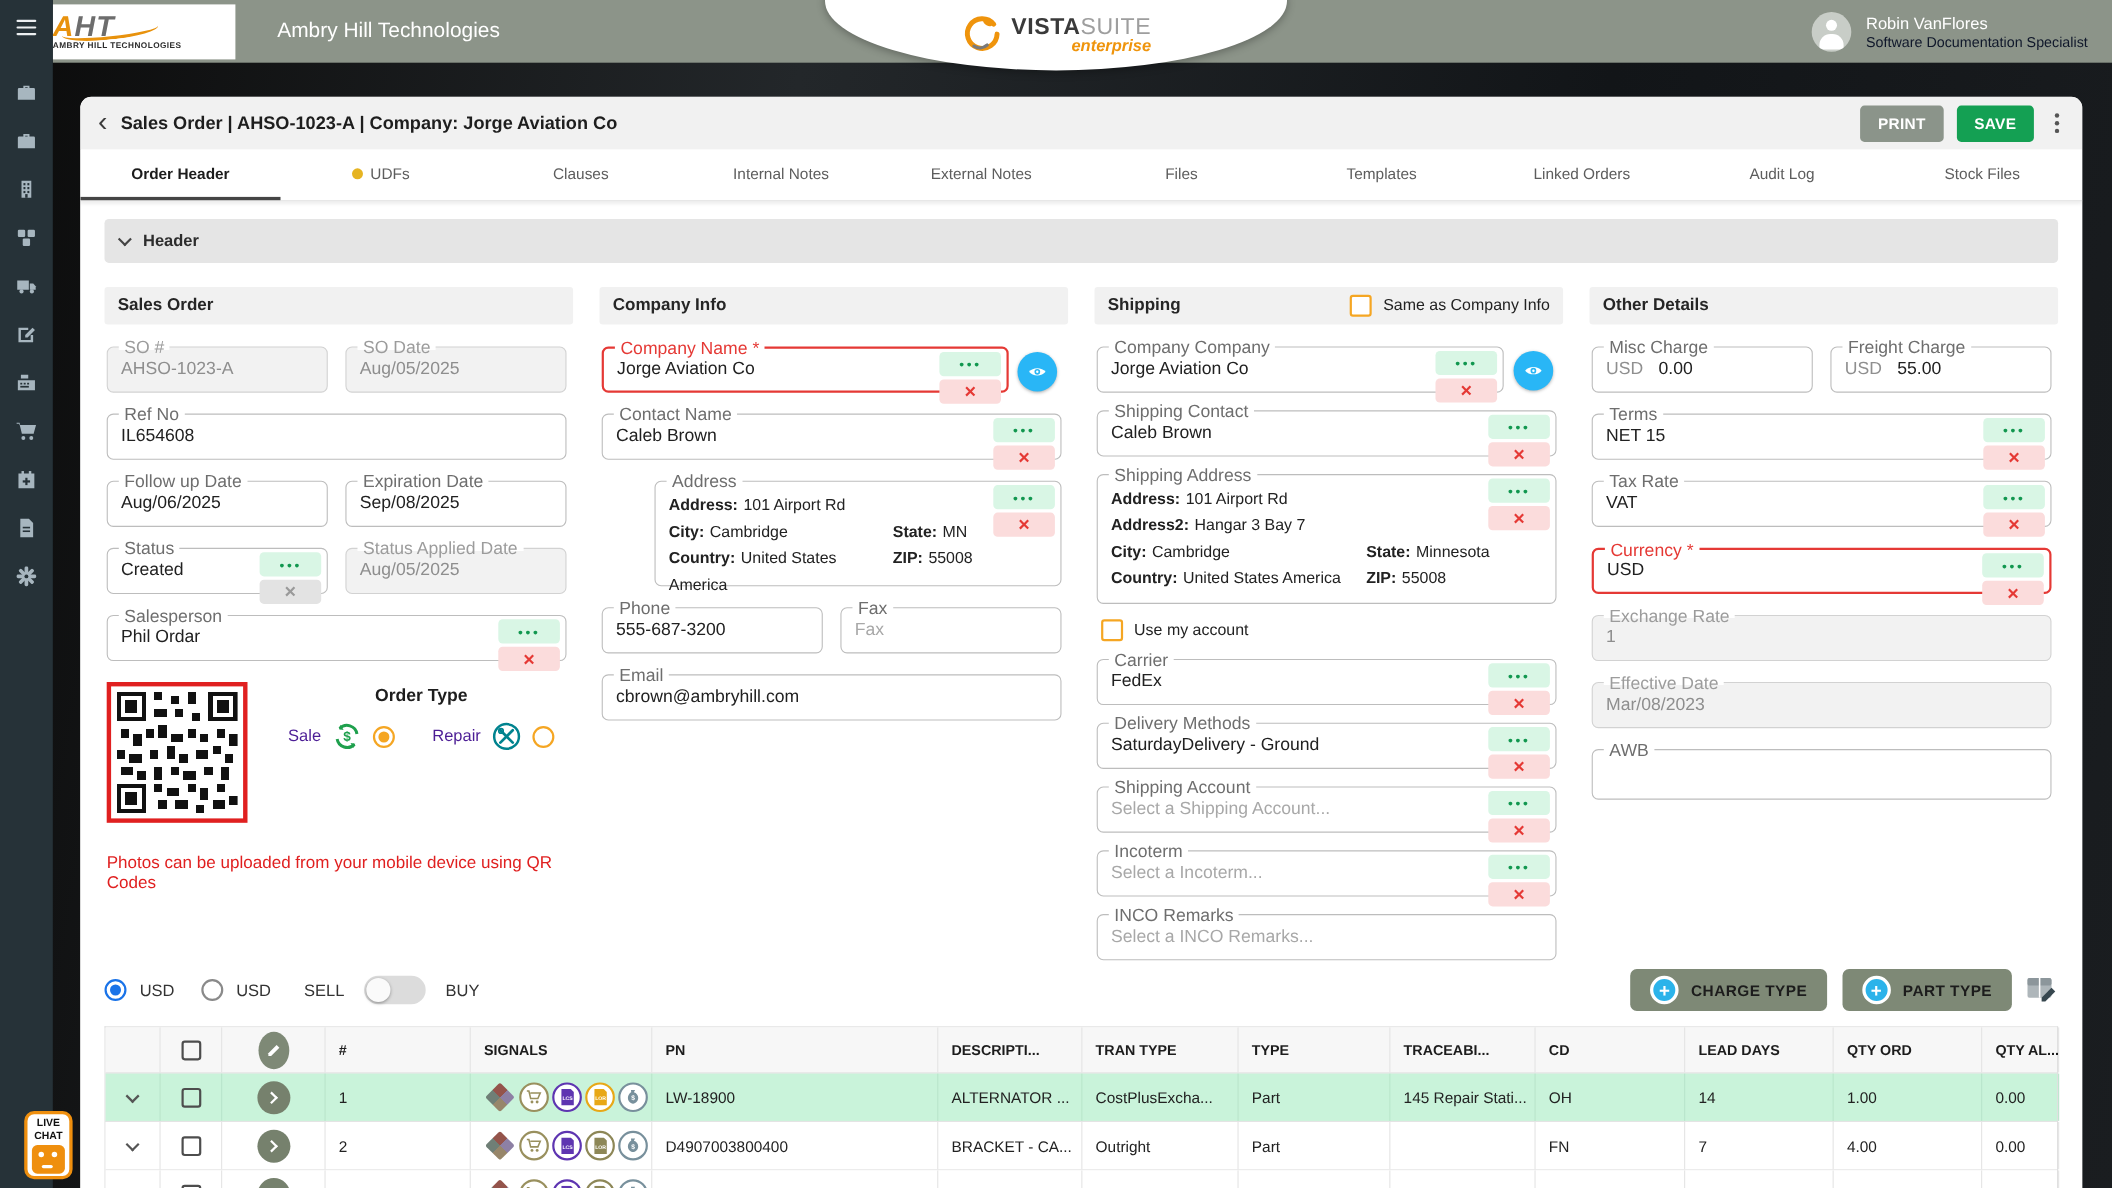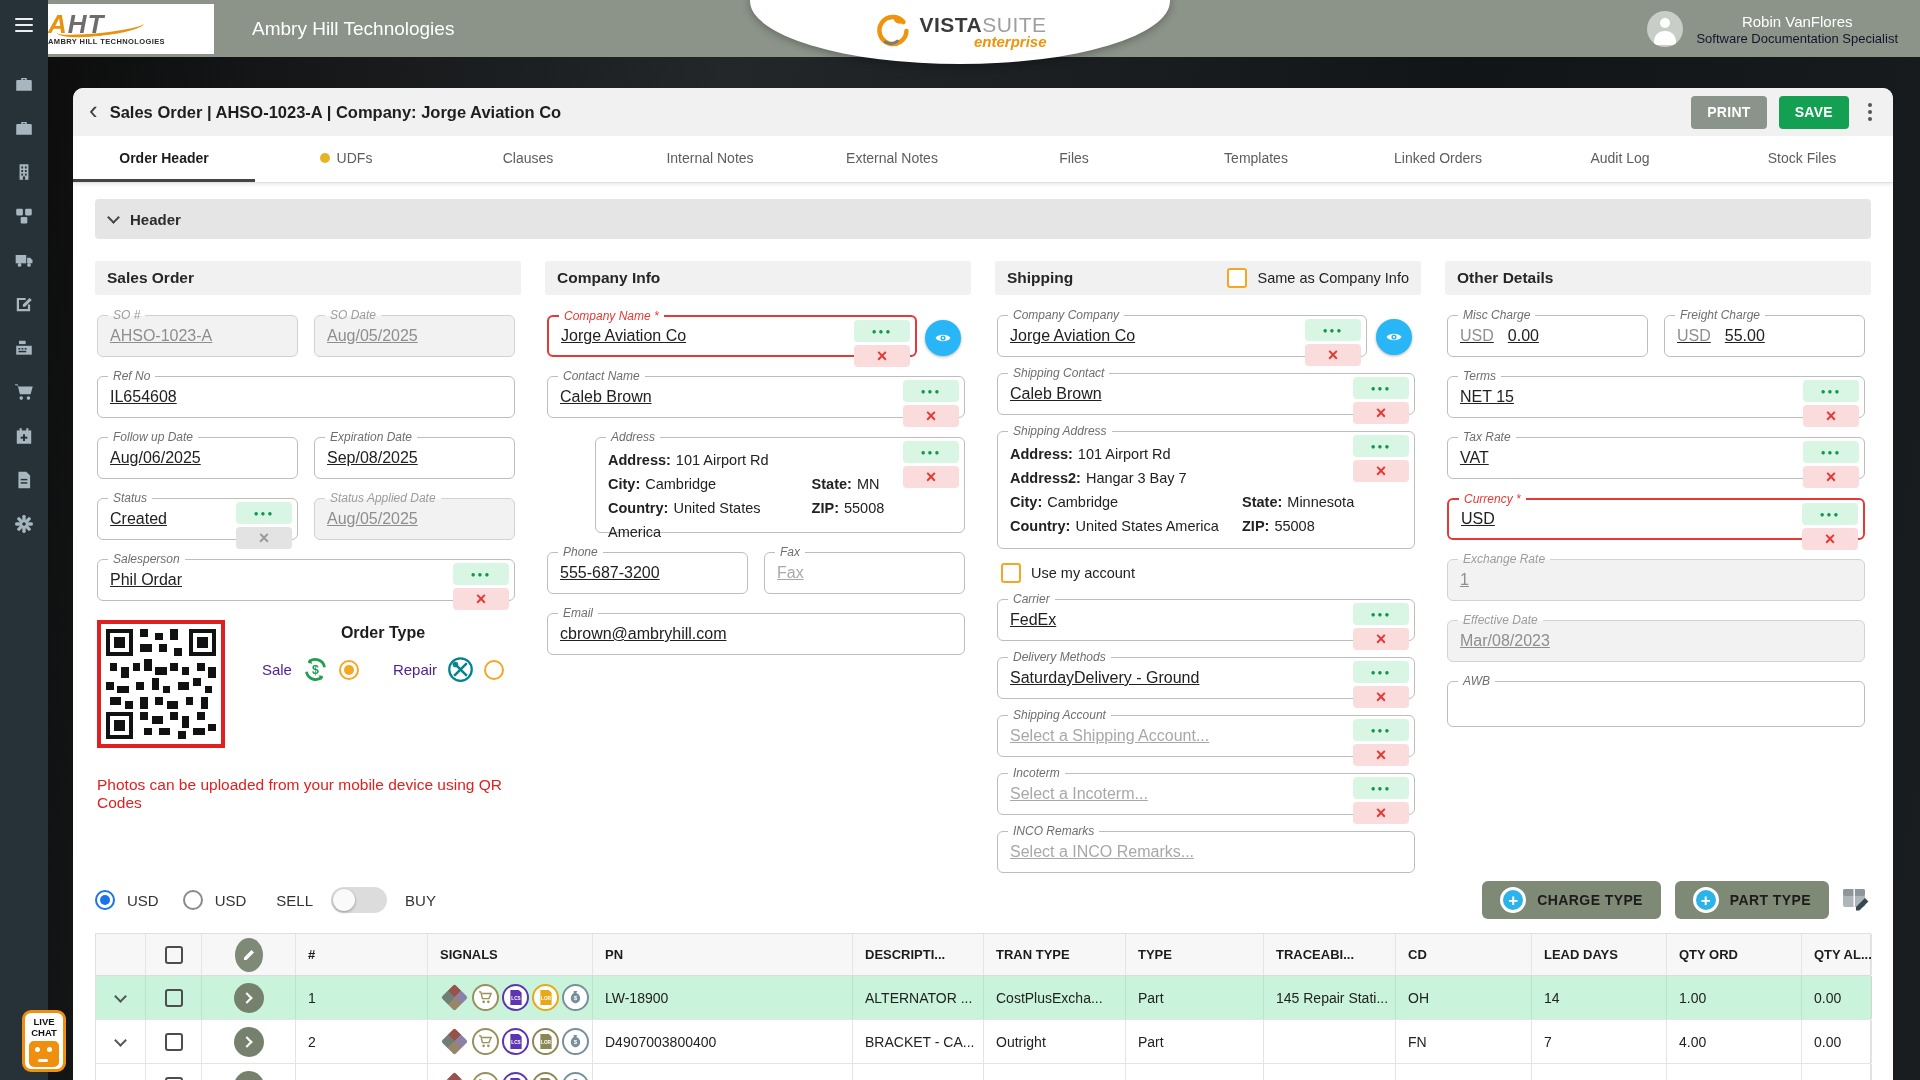--- a/index.html
+++ b/index.html
@@ -25,21 +25,21 @@
   .logo-letters .la { color:#e8920d; } .logo-letters .lh { color:#6d6d6d; } .logo-letters .lt { color:#6d6d6d; }
   .logo-swoosh { position:absolute; left:8px; top:8px; width:88px; height:16px; border-bottom:3px solid #e8920d; border-radius:50%; transform:rotate(-6deg); pointer-events:none; }
   .logo-caption { font-size:7.5px; font-weight:bold; color:#2b2b2b; letter-spacing:.4px; margin-top:1px; }
   .app-title { color:#fff; font-size:19px; }
   .brand-ellipse { position:absolute; left:50%; top:-62px; transform:translateX(-50%); width:420px; height:126px; background:#fff; border-radius:50%; box-shadow:0 2px 8px rgba(0,0,0,.3); z-index:25; }
   .brand-inner { position:absolute; left:50%; bottom:14px; transform:translateX(-50%); display:flex; align-items:center; gap:8px; }
   .brand-text { display:flex; flex-direction:column; align-items:flex-end; }
   .brand-line1 { font-size:21px; letter-spacing:.5px; }
   .brand-line1 .bv { font-weight:900; color:#3a3a3a; } .brand-line1 .bs { font-weight:400; color:#9e9e9e; }
   .brand-ent { font-size:15px; font-weight:bold; font-style:italic; color:#ef940c; margin-top:-4px; }
-  .user { margin-left:auto; margin-right:22px; display:flex; align-items:center; gap:13px;text-align:center; }
+  .user { margin-left:auto; margin-right:22px; display:flex; align-items:center; gap:13px; }
   .avatar { width:36px; height:36px; border-radius:50%; background:#c8cdc7; position:relative; overflow:hidden; }
   .avatar::before { content:""; position:absolute; top:7px; left:13px; width:10px; height:10px; border-radius:50%; background:#fff; }
   .avatar::after { content:""; position:absolute; top:20px; left:7px; width:22px; height:14px; border-radius:10px 10px 0 0; background:#fff; }
   .user-name { color:#fff; font-size:15px; line-height:19px; }
   .user-role { color:#0f172a; font-size:13px; }
 
   
   .card { position:absolute; left:73px; right:27px; top:88px; bottom:0; background:#fff; border-radius:10px 10px 0 0; overflow:hidden; z-index:15; }
   .card-toolbar { height:48px; background:#f1f1f1; display:flex; align-items:center; padding:0 14px; border-radius:10px 10px 0 0; }
   .back-btn { font-size:26px; color:#3c3c3c; line-height:22px; padding:0 8px 4px 2px; cursor:pointer; }
@@ -63,22 +63,22 @@
 
   
   .panels { margin-top:22px; height:590px; display:grid; grid-template-columns:repeat(4,1fr); gap:24px; }
   .panel-head { height:34px; background:#f1f1f1; border-radius:3px; display:flex; align-items:center; padding:0 12px; }
   .panel-title { font-size:15.5px; font-weight:bold; color:#262626; }
   .panel-body { padding:20px 6px 0 2px; position:relative; }
   .frow { display:flex; gap:16px; margin-bottom:19px; }
   .frow > .field { flex:1; }
 
   .field { position:relative; border:1px solid #bdbdbd; border-radius:6px; height:42px; background:#fff; }
-  .flabel { position:absolute; top:-8px; left:10px; font-size:12px; color:#6e6e6e; background:#fff; padding:0 5px; white-space:nowrap; z-index:1;font-style:italic; }
-  .fvalue { position:absolute; left:12px; top:50%; transform:translateY(-50%); font-size:16px; color:#212121; white-space:nowrap;text-decoration:underline; }
+  .flabel { position:absolute; top:-8px; left:10px; font-size:16px; color:#6e6e6e; background:#fff; padding:0 5px; white-space:nowrap; z-index:1; }
+  .fvalue { position:absolute; left:12px; top:50%; transform:translateY(-50%); font-size:16px; color:#212121; white-space:nowrap; }
   .fvalue .cur { color:#8f8f8f; margin-right:14px; }
   .fvalue.ph { color:#a8a8a8; }
   .field.disabled { background:#f2f2f2; border-color:#d2d2d2; }
   .field.disabled .fvalue { color:#8e8e8e; }
   .field.disabled .flabel { color:#9c9c9c; background:linear-gradient(#fff 55%,#f2f2f2 55%); }
   .field.req { border:2px solid #e53935; }
   .field.req .flabel { color:#e53935; }
   .chips { position:absolute; right:5px; top:3px; display:flex; flex-direction:column; gap:3px; z-index:2; }
   .chip { width:56px; height:22px; border-radius:4px; display:flex; align-items:center; justify-content:center; cursor:pointer; }
   .chip-menu { background:#d9f6e5; }

